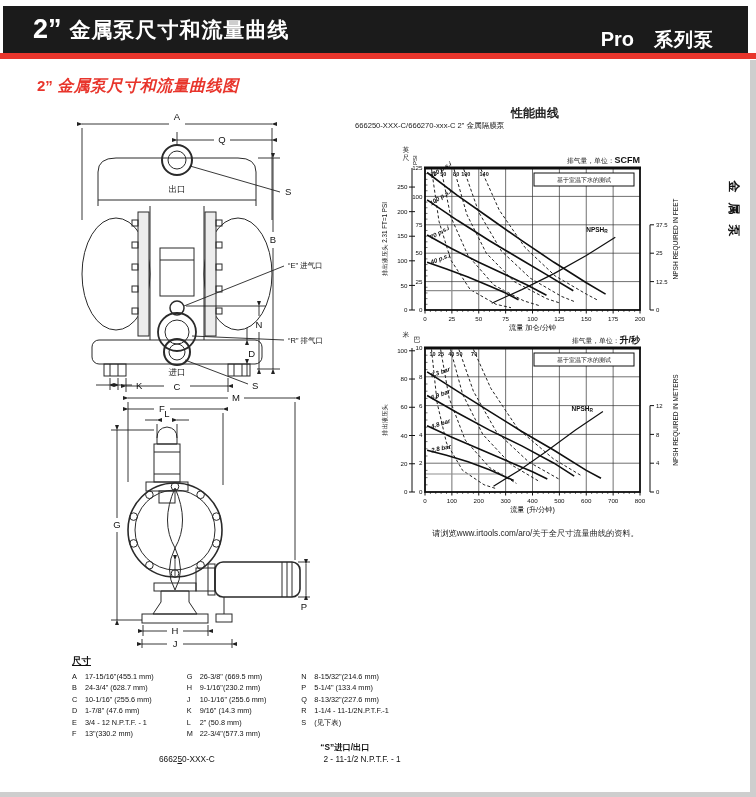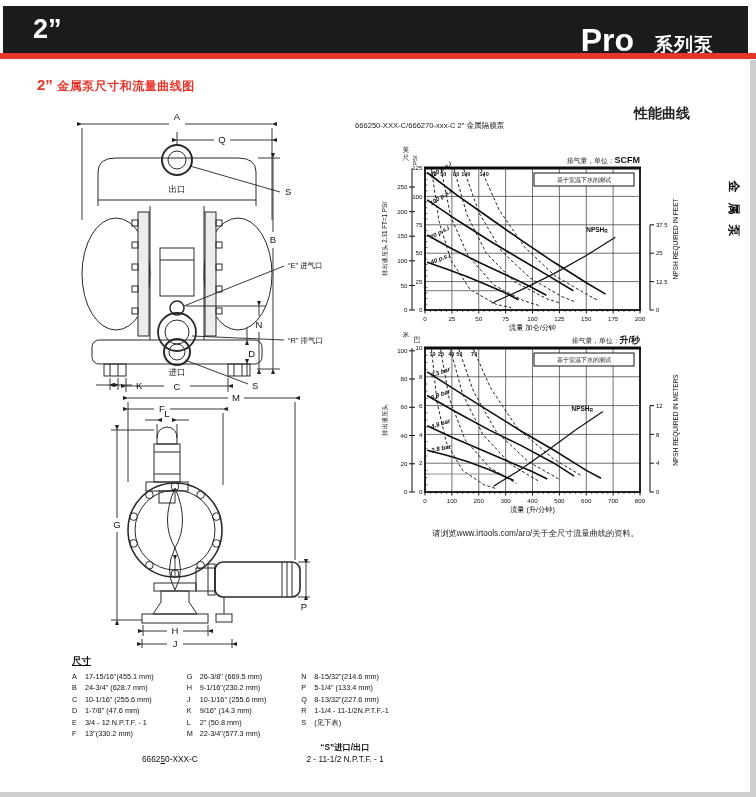--- a/index.html
+++ b/index.html
@@ -4,63 +4,64 @@
 <style>
   html,body{margin:0;padding:0;}
   body{width:756px;height:797px;position:relative;background:#fff;overflow:hidden;
        font-family:"Liberation Sans","DejaVu Sans",sans-serif;color:#111;}
   .abs{position:absolute;}
   
   .header-bar{left:3px;right:8px;top:6px;height:47px;background:#1b1b1b;display:flex;align-items:center;}
   .header-size{color:#fff;font-size:27px;font-weight:bold;margin-left:30px;line-height:1;}
   .header-title{color:#fff;font-size:21px;font-weight:bold;margin-left:8px;letter-spacing:1px;}
   .header-right{margin-left:auto;margin-right:34px;color:#fff;display:flex;align-items:baseline;}
-  .brand{font-size:32px;font-weight:bold;margin-top:22px;}
+  .brand{font-size:20px;font-weight:bold;margin-top:22px;}
   .brand-suffix{font-size:19px;font-weight:bold;margin-left:20px;letter-spacing:1px;}
   .red-line{left:0;right:0;top:53px;height:6px;background:#e8352c;}
   .section-heading{left:37px;top:76px;color:#e8352c;font-weight:bold;white-space:nowrap;}
   .section-heading .sz{font-size:15px;}
-  .section-heading .tx{font-size:12px;letter-spacing:0.5px;}
+  .section-heading .tx{font-size:16px;letter-spacing:0.5px;font-style:italic;}
   
   .side-tab{top:205px;left:688px;width:90px;text-align:center;transform:rotate(90deg);
             font-size:12px;font-weight:bold;letter-spacing:10px;color:#111;}
   
-  .charts-title{left:380px;top:105px;width:310px;text-align:right;font-size:14px;font-weight:bold;color:#222;}
+  .charts-title{left:380px;top:105px;width:310px;text-align:center;font-size:12px;font-weight:bold;color:#222;}
   .charts-subtitle{left:355px;top:121px;width:360px;text-align:left;font-size:7.6px;color:#222;}
   .footer-note{left:363px;top:528px;width:345px;text-align:center;font-size:8.2px;color:#222;}
   
   .dim-table{left:72px;top:655px;width:336px;}
   .dim-title{text-align:left;font-size:9.5px;font-weight:bold;text-decoration:underline;margin-bottom:3px;}
   .dim-cols{display:flex;gap:8px;}
   .dim-col{flex:1;}
   .dim-row{display:flex;font-size:7.3px;line-height:11.4px;white-space:nowrap;}
   .dim-row .k{width:13px;flex:none;}
   .dim-row .v{flex:1;}
   
   .s-port{left:142px;top:742px;width:310px;font-size:8.3px;line-height:11.5px;}
   .s-port-heading{margin-left:118px;width:170px;text-align:center;font-weight:bold;}
-  .s-row{display:flex;}
+  .s-row{display:flex;margin-left:17px;}
   .s-row .model{width:118px;flex:none;}
   .s-row .val{width:170px;text-align:center;}
   
   .edge-right{top:60px;right:0;width:6px;bottom:0;background:#cecece;}
   .edge-bottom{left:0;right:0;bottom:0;height:5px;background:#cecece;}
   svg text{font-family:"Liberation Sans","DejaVu Sans",sans-serif;fill:#111;}
   .dimtext{font-size:9.5px;}
   .porttext{font-size:8.5px;}
   .leadertext{font-size:7.5px;}
 </style>
 </head>
 <body>
 
 <div class="abs edge-right"></div>
 <div class="abs edge-bottom"></div>
 
 <div class="abs header-bar">
   <span class="header-size">2”</span>
+  <span class="header-title">金属泵尺寸和流量曲线</span>
   <span class="header-right">
     <span class="brand">Pro</span>
     <span class="brand-suffix">系列泵</span>
   </span>
 </div>
 <div class="abs red-line"></div>
 
 <div class="abs section-heading">
   <span class="sz">2”</span>
   <span class="tx">金属泵尺寸和流量曲线图</span>

